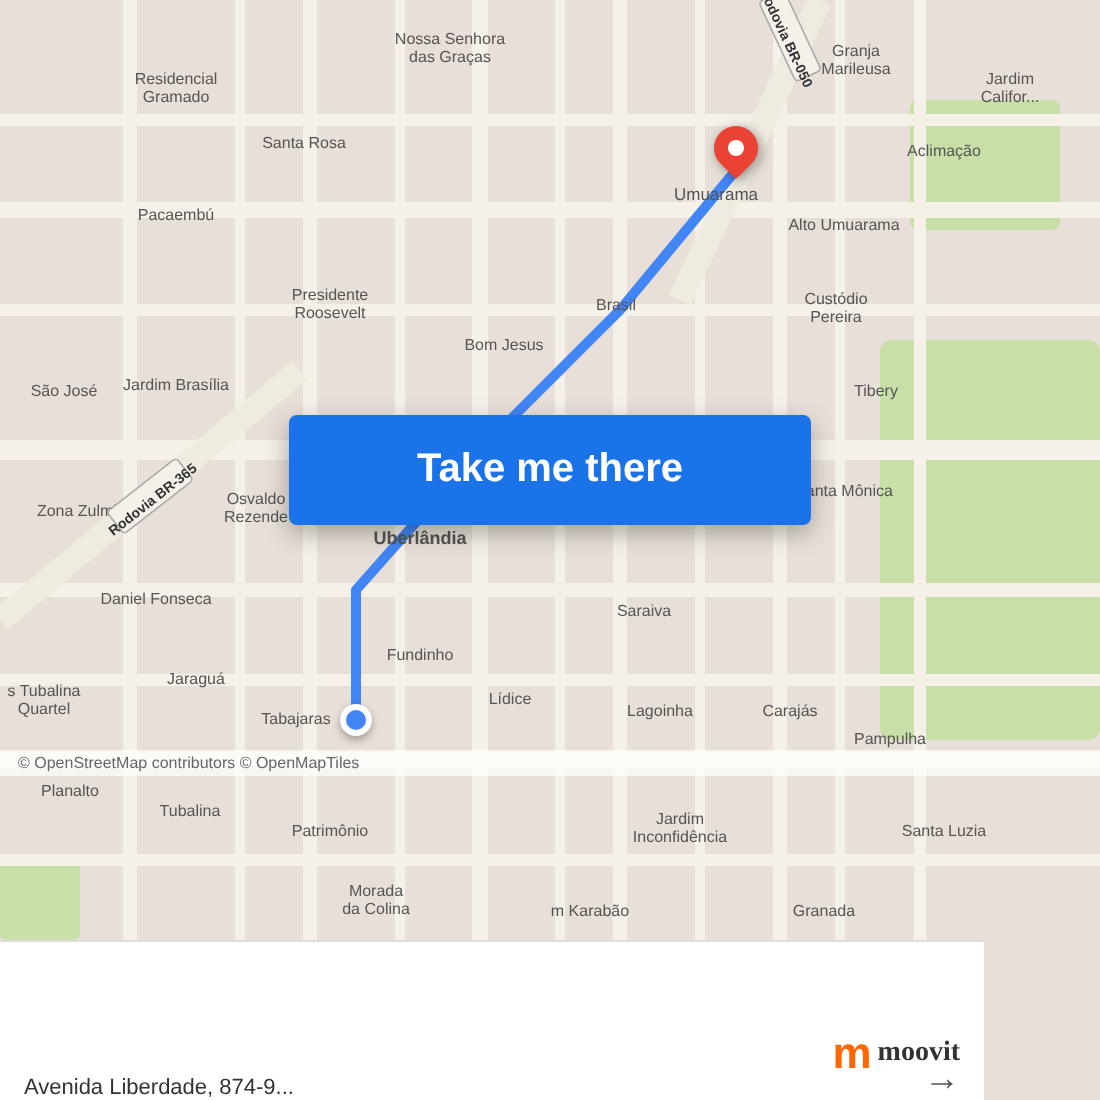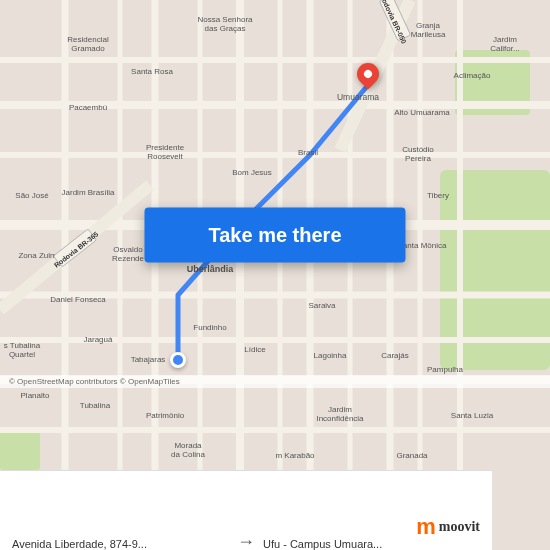--- a/index.html
+++ b/index.html
@@ -271,19 +271,18 @@
   </div>
 
   <button class="take-me-there-btn">Take me there</button>
 
   <div class="copyright-bar">© OpenStreetMap contributors  © OpenMapTiles</div>
 </div>
 
 <div class="bottom-bar">
   <span class="route-from">Avenida Liberdade, 874-9...</span>
   <span class="route-arrow">→</span>
-  <span class="route-to">Ufu - Campus Umuara...</span>
 
   <div class="moovit-logo">
     <span class="moovit-m">m</span>
     <span class="moovit-text">moovit</span>
   </div>
 </div>
 
 </body></html>

